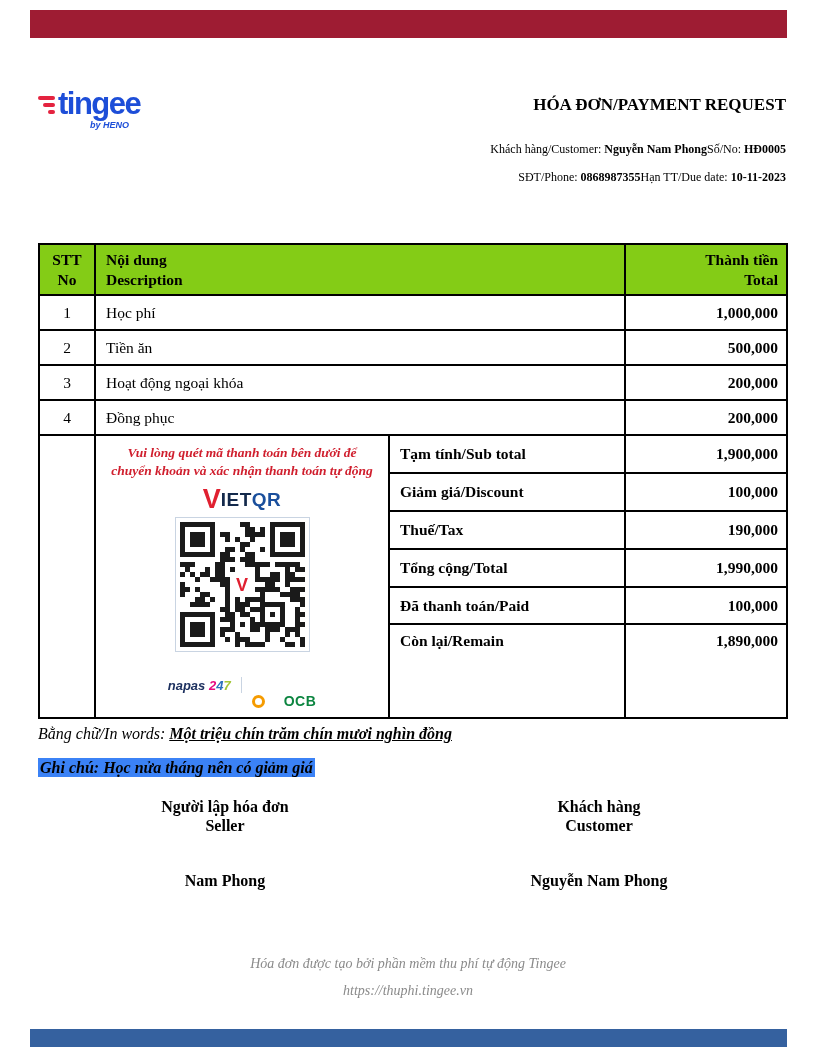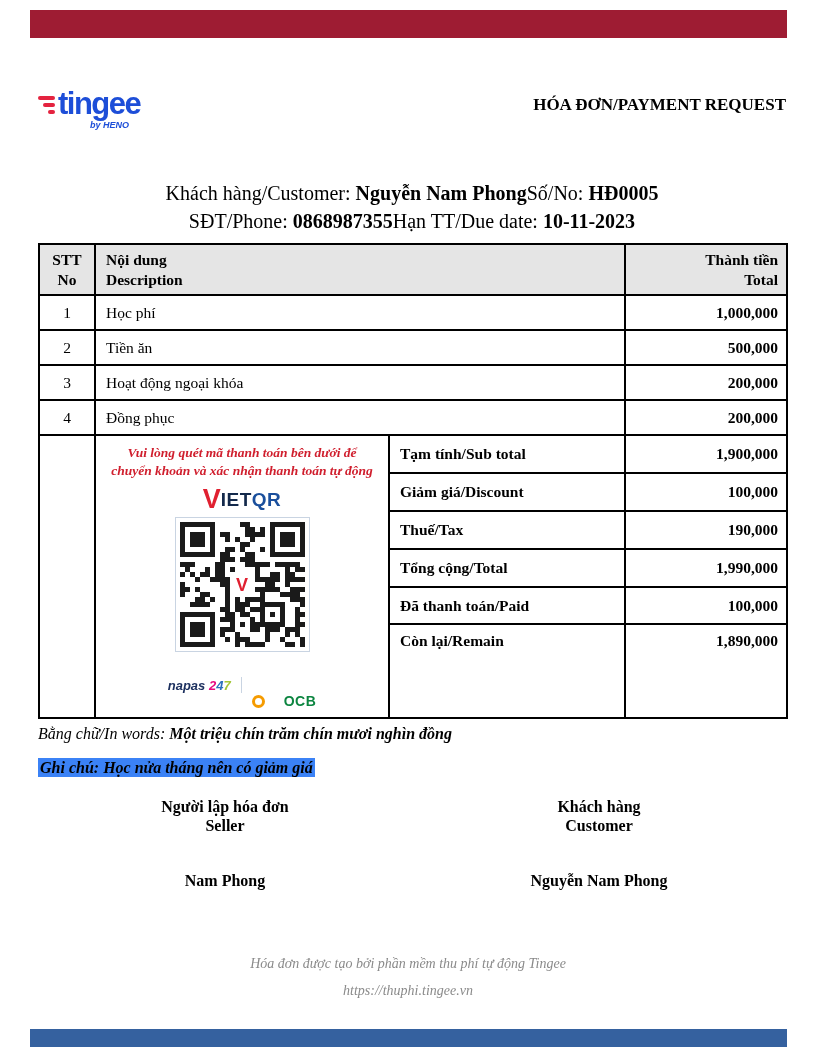--- a/index.html
+++ b/index.html
@@ -15,34 +15,34 @@
   .logo{font-family:"Liberation Sans",sans-serif;color:#1d4ed8;line-height:1;}
   .logo-row{display:flex;align-items:center;}
   .speedlines{display:flex;flex-direction:column;align-items:flex-end;gap:3px;margin-right:3px;margin-top:2px;}
   .speedlines i{display:block;height:4px;border-radius:2px;background:#e4233f;}
   .sl1{width:17px;}.sl2{width:12px;}.sl3{width:7px;}
   .logo-text{font-size:31px;font-weight:bold;letter-spacing:-1.5px;}
   .logo-sub{font-size:9px;font-weight:bold;font-style:italic;margin:2px 0 0 52px;}
   .doc-title{font-size:17px;font-weight:bold;padding-top:7px;}
 
   
-  .info-line{position:absolute;left:38px;right:30px;display:flex;justify-content:center;font-size:20px;margin-top:40px;}
+  .info-line{position:absolute;left:38px;right:30px;display:flex;justify-content:flex-end;font-size:12px;}
   .info-1{top:142px;}
   .info-2{top:170px;}
   .b{font-weight:bold;}
 
   
   table.inv{position:absolute;left:38px;top:243px;border-collapse:collapse;table-layout:fixed;width:748px;font-size:15.5px;}
   table.inv col.c1{width:56px;}
   table.inv col.c2{width:294px;}
   table.inv col.c3{width:236px;}
   table.inv col.c4{width:162px;}
   table.inv th, table.inv td{border:2px solid #000;padding:0 8px;vertical-align:middle;}
   table.inv thead tr{height:51px;}
-  table.inv thead th{background:#e5e5e5;font-weight:bold;line-height:1.25;}
+  table.inv thead th{background:#84cc16;font-weight:bold;line-height:1.25;}
   .th-stt{text-align:center;}
   .th-desc{text-align:left;padding-left:10px!important;}
   .th-total{text-align:right;}
   tr.item{height:35px;}
   td.cell-no{text-align:center;}
   td.cell-desc{text-align:left;padding-left:10px!important;}
   td.cell-amt{text-align:right;font-weight:bold;}
   tr.sumrow{height:34px;}
   td.sum-label{font-weight:bold;text-align:left;padding-left:10px!important;}
   td.sum-amt{text-align:right;font-weight:bold;}
@@ -61,21 +61,21 @@
   .bank-row{margin-top:9px;display:flex;align-items:center;justify-content:center;gap:10px;font-family:"Liberation Sans",sans-serif;}
   .napas{font-weight:bold;font-style:italic;font-size:13px;color:#1b2f5e;}
   .np2{color:#e5097f;}.np4{color:#2a6fbd;}.np7{color:#a4c639;}
   .bank-divider{width:1px;height:16px;background:#c9d4e2;}
   .ocb{display:flex;align-items:center;gap:19px;margin-top:32px;}
   .ocb-circle{width:13px;height:13px;border-radius:50%;border:3px solid #f59b00;box-sizing:border-box;background:#fff;}
   .ocb-name{font-weight:bold;font-size:14px;color:#0c8540;letter-spacing:0.5px;}
 
   
   .inwords{position:absolute;left:38px;top:725px;font-size:16px;font-style:italic;}
-  .inwords .val{font-weight:bold;}
+  .inwords .val{font-weight:bold;text-decoration:underline;}
   .note-line{position:absolute;left:38px;top:759px;font-size:16px;}
   .note-line span{background:#3b82f6;font-weight:bold;font-style:italic;padding:1px 2px;}
 
   
   .sigs{position:absolute;left:38px;top:797px;width:748px;display:grid;grid-template-columns:1fr 1fr;}
   .sig-col{text-align:center;}
   .sig-title{font-weight:bold;font-size:16px;line-height:1.2;}
   .sig-name{font-weight:bold;font-size:16px;margin-top:37px;}
 
   

